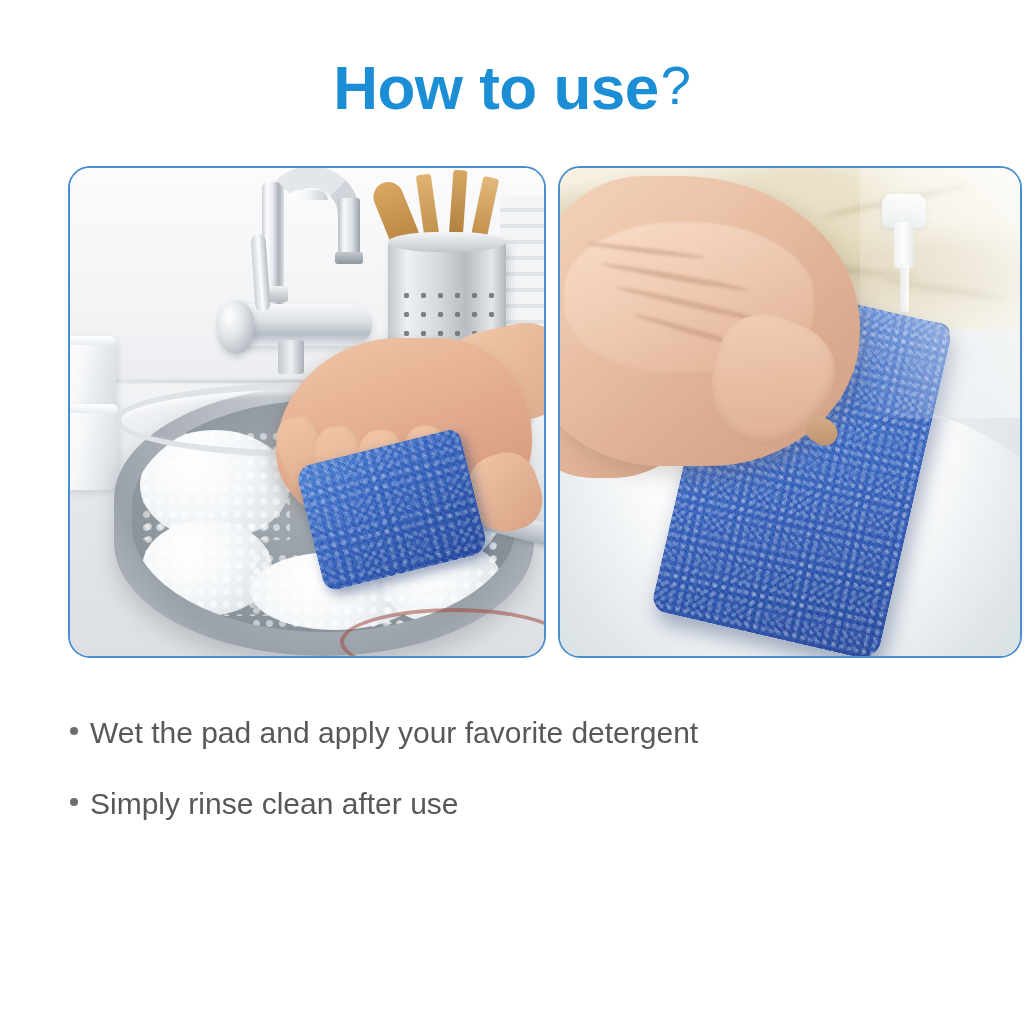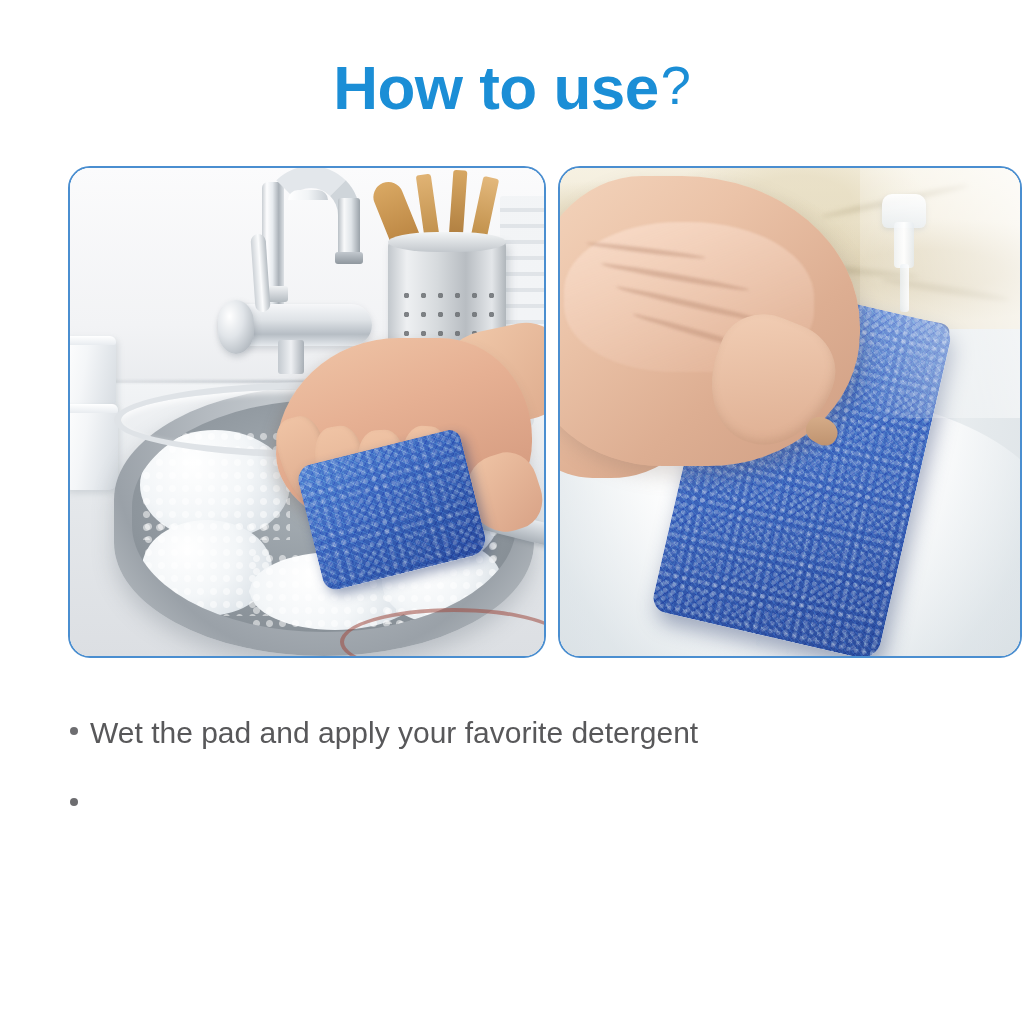--- a/index.html
+++ b/index.html
@@ -616,14 +616,15 @@
   </div>
 </div>
 
 <div id="bullets">
   <div class="bullet-row" id="bullet-row-1">
     <span class="bullet-dot"></span>
     <span class="bullet-text">Wet the pad and apply your favorite detergent</span>
   </div>
   <div class="bullet-row" id="bullet-row-2">
     <span class="bullet-dot"></span>
+    <span class="bullet-text">Simply rinse clean after use</span>
   </div>
 </div>
 
 </body></html>

